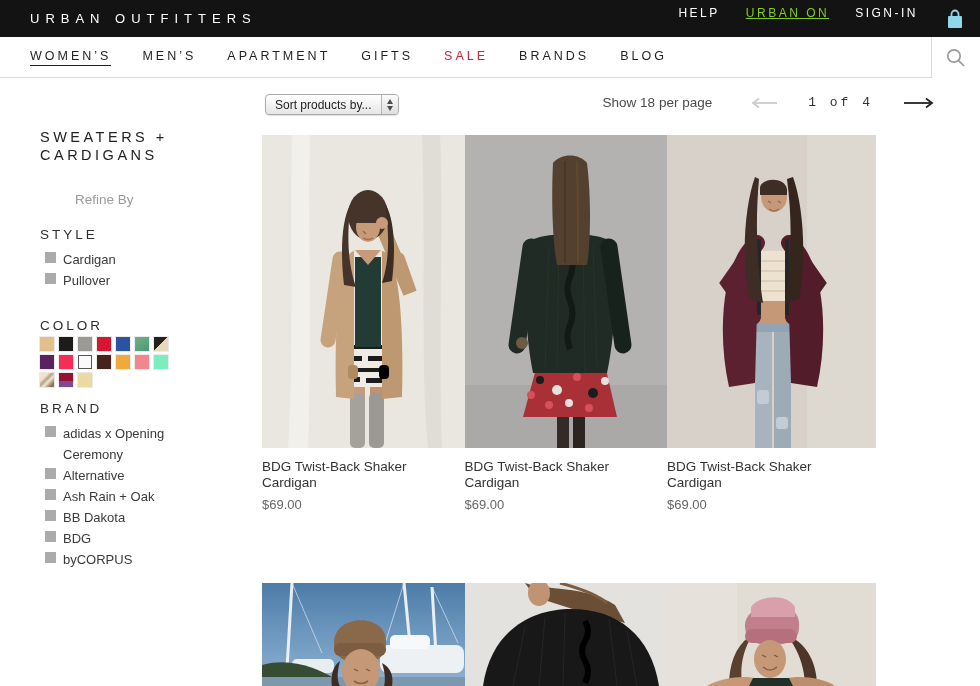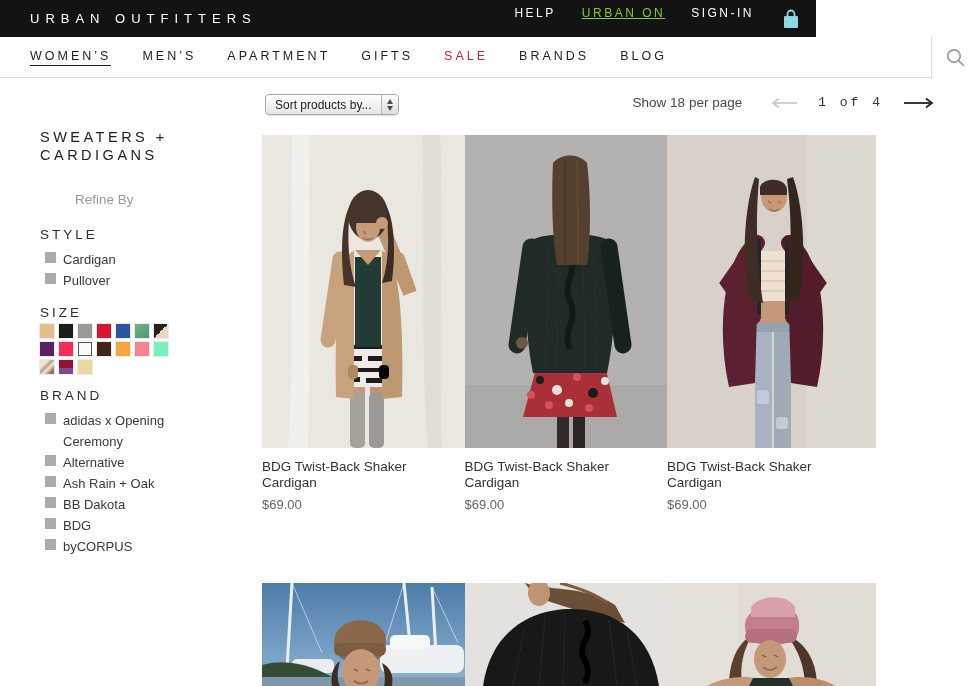--- a/index.html
+++ b/index.html
@@ -4,21 +4,21 @@
 <style>
   * { margin:0; padding:0; box-sizing:border-box; }
   html,body { width:980px; height:686px; }
   body {
     font-family:"Liberation Sans", sans-serif;
     background:#ffffff; color:#222;
     position:relative; overflow:hidden;
   }
   
   .topbar {
-    position:absolute; left:0; top:0; width:816px; height:37px;
+    position:absolute; left:0; top:0; width:980px; height:37px;
     background:#131313; display:flex; align-items:center;
   }
   .logo {
     margin-left:30px; color:#fff; font-size:13px; letter-spacing:6px;
     font-weight:400;
   }
   .topbar-right {
     margin-left:auto; display:flex; align-items:flex-start; gap:26px;
     margin-right:14px;
   }
@@ -83,21 +83,21 @@
     width:17px; align-self:stretch; border-left:1px solid #b5b5b5;
     display:flex; flex-direction:column; align-items:center; justify-content:center;
     gap:2px; background:linear-gradient(#fbfbfb,#dedede);
   }
   .tri-up { width:0; height:0; border-left:3.5px solid transparent;
     border-right:3.5px solid transparent; border-bottom:5px solid #4c4c4c; }
   .tri-down { width:0; height:0; border-left:3.5px solid transparent;
     border-right:3.5px solid transparent; border-top:5px solid #4c4c4c; }
   .page-ctl {
     position:absolute; right:44px; top:95px; display:flex; align-items:center;
-    gap:19px;
+    gap:29px;
   }
   .show-label { font-size:13.5px; color:#4a4a4a; margin-right:8px; }
   .page-status { font-size:13px; letter-spacing:3px; color:#333;font-family:Liberation Mono, monospace; }
   .arrow-btn { cursor:pointer; display:flex; align-items:center; }
   
   .grid-row { position:absolute; left:262px; display:flex; gap:23.5px; }
   .row1 { top:135px; }
   .row2 { top:583px; }
   .card { width:179px; cursor:pointer; }
   .p-img { width:209px; height:313px; display:block; background:#eee; }
@@ -151,22 +151,22 @@
     <div class="f-row">
       <span class="cbox"></span>
       <span class="f-label">Cardigan</span>
     </div>
     <div class="f-row">
       <span class="cbox"></span>
       <span class="f-label">Pullover</span>
     </div>
   </div>
 
-  <div class="f-heading mt14">SIZE</div>
-
+
+  <div class="f-heading mt27">COLOR</div>
   <div class="swatches">
     <span class="swatch" style="background: rgb(227, 191, 142);"></span>
     <span class="swatch" style="background: rgb(29, 28, 26);"></span>
     <span class="swatch" style="background: rgb(155, 154, 148);"></span>
     <span class="swatch" style="background: rgb(214, 23, 47);"></span>
     <span class="swatch" style="background: rgb(43, 83, 162);"></span>
     <span class="swatch" style="background: linear-gradient(145deg, rgb(111, 176, 140), rgb(77, 154, 114));"></span>
     <span class="swatch" style="background: linear-gradient(135deg, rgb(38, 33, 28) 50%, rgb(231, 217, 189) 50%);"></span>
     <span class="swatch" style="background: rgb(92, 33, 97);"></span>
     <span class="swatch" style="background: rgb(246, 46, 87);"></span>

